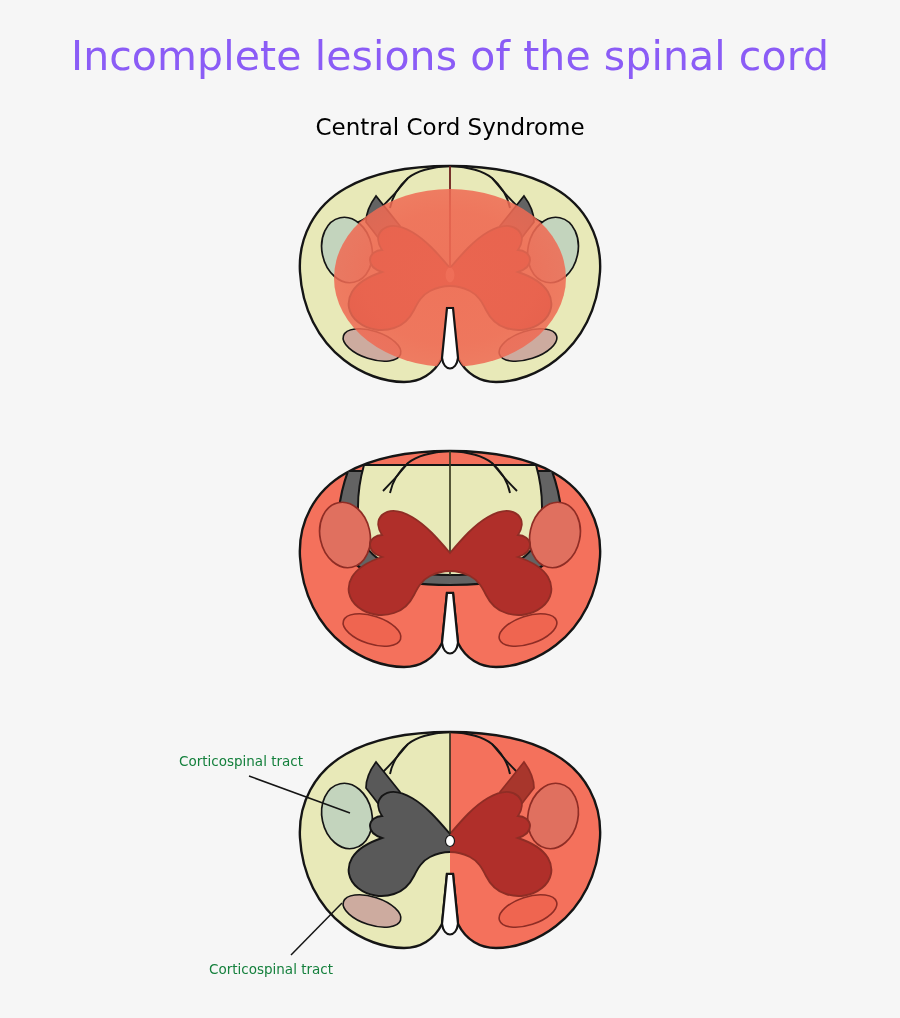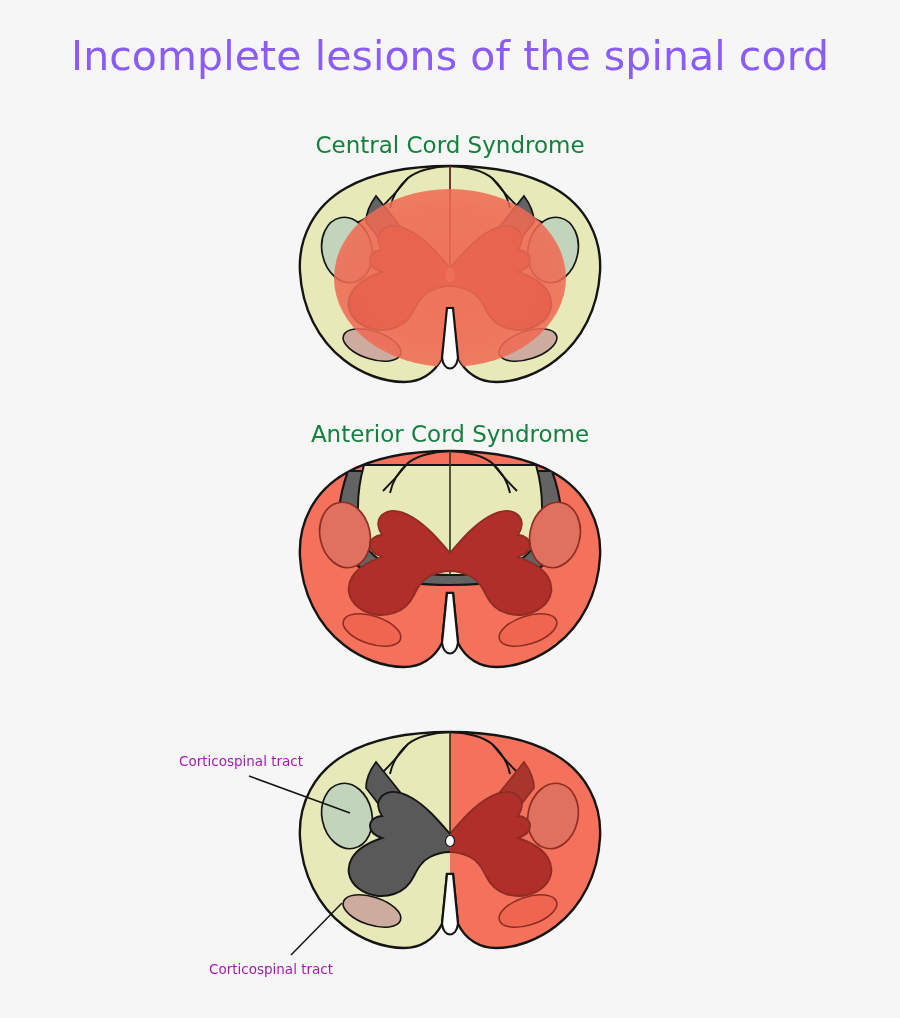--- a/index.html
+++ b/index.html
@@ -13,34 +13,34 @@
   }
   .page{position:relative;width:900px;height:1018px;}
 
   .main-title{
     position:absolute;top:32px;left:0;width:900px;
     text-align:center;font-size:41px;font-weight:400;
     letter-spacing:.1px;color:#8b5cf6;
   }
   .panel-title{
     position:absolute;left:0;width:900px;text-align:center;
-    font-size:23px;font-weight:400;color:#15803d;margin-top:18px;
+    font-size:23px;font-weight:400;color:#000000;
   }
   .t1{top:114px;}
   .t2{top:403px;}
   .t3{top:689px;}
 
   .cordwrap{position:absolute;left:0;width:900px;}
   .w1{top:158px;}
   .w2{top:443px;}
   .w3{top:724px;}
   svg{display:block;margin:0 auto;overflow:visible;}
 
   .anno-label{
-    position:absolute;font-size:13.5px;color:#a21caf;
+    position:absolute;font-size:13.5px;color:#15803d;
     white-space:nowrap;
   }
   .anno-cst{left:179px;top:753px;}
   .anno-stt{left:209px;top:961px;}
   .anno-lines{position:absolute;left:0;top:0;width:900px;height:1018px;pointer-events:none;}
 </style>
 </head>
 <body>
 
 <div class="page">
@@ -127,21 +127,20 @@
     <g clip-path="url(#cordclip1)">
       <ellipse cx="160" cy="120" rx="116" ry="89" fill="url(#lesionGrad1)"></ellipse>
     </g>
 
     <g>
       <path d="M152 200 L 157 150 L 163 150 L 168 200 C 166 214 154 214 152 200 Z" fill="#ffffff" stroke="#151515" stroke-width="2.2"></path>
     </g>
   </svg>
   </div>
 
-  <div class="panel-title t2">Anterior Cord Syndrome</div>
 
   <div class="cordwrap w2">
   <svg width="320" height="232" viewBox="0 0 320 232">
     <defs>
       <clipPath id="cordclip2">
         <path d="M160 8 C 200 8 236 14 264 30 C 296 48 312 80 310 114
                  C 308 150 292 182 266 202 C 248 216 226 224 206 224
                  C 190 224 176 216 168 200 L 163 150 L 157 150 L 152 200
                  C 144 216 130 224 114 224 C 94 224 72 216 54 202
                  C 28 182 12 150 10 114 C 8 80 24 48 56 30 C 84 14 120 8 160 8 Z"></path>

